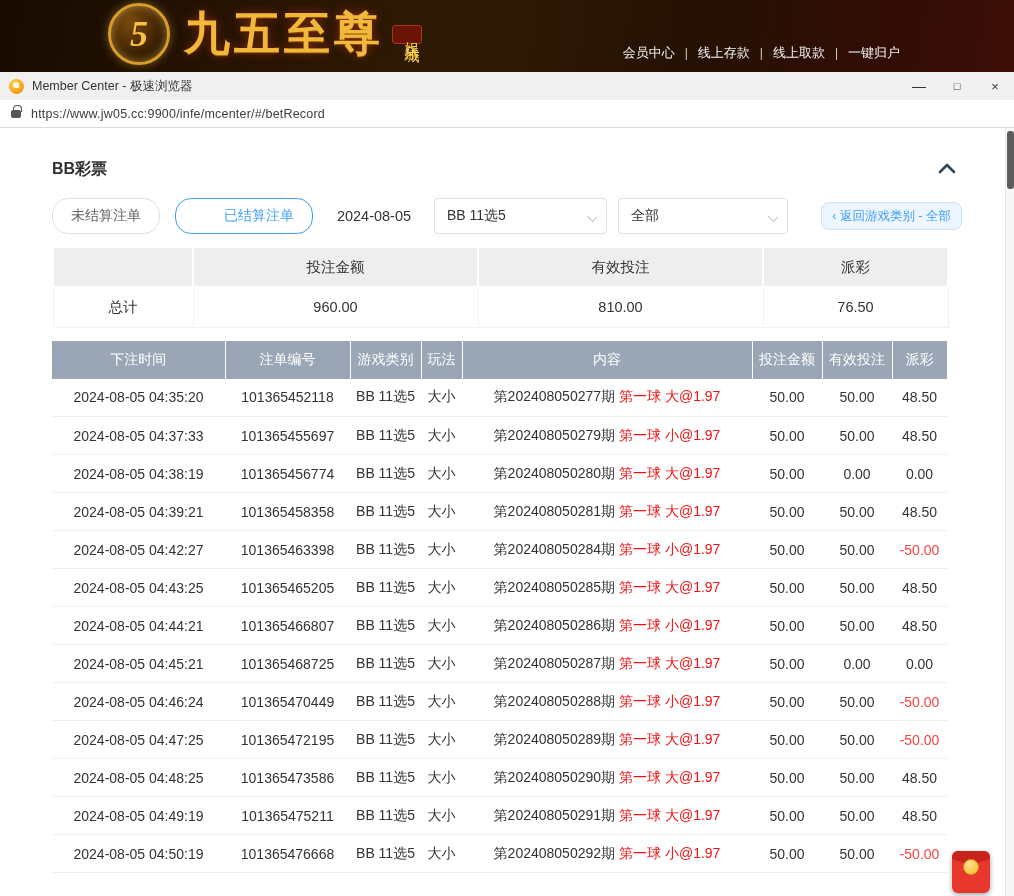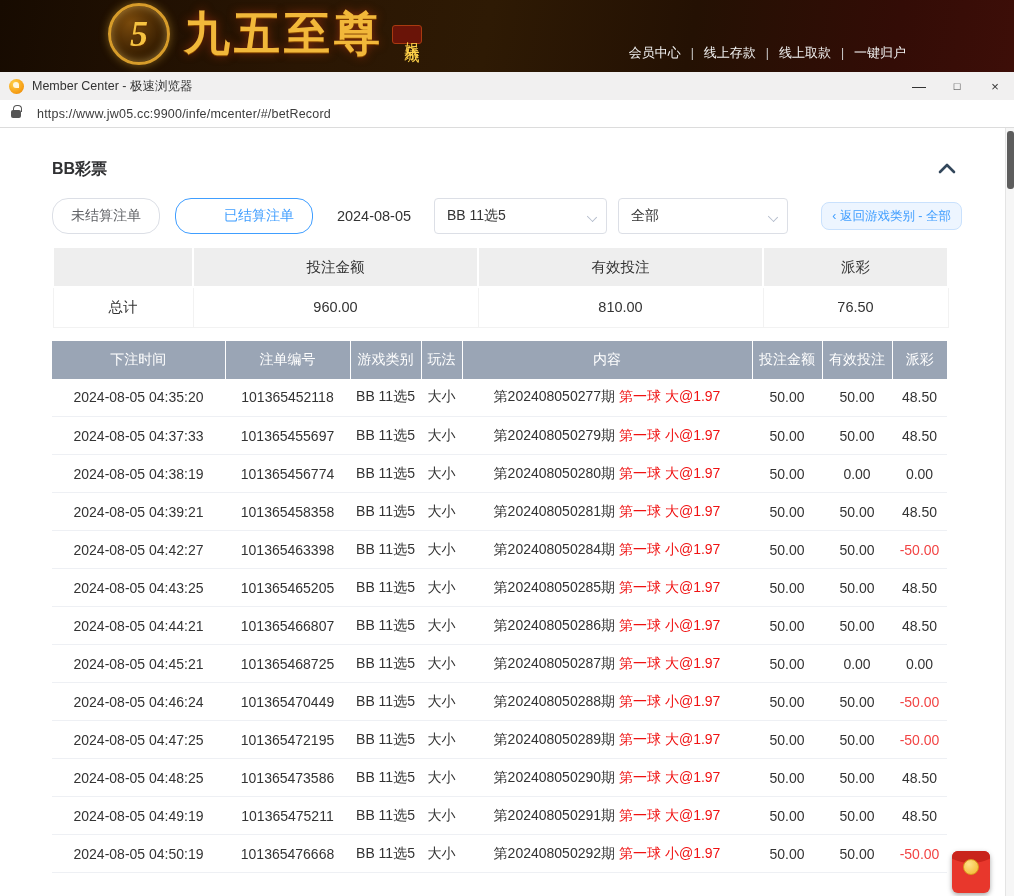--- a/index.html
+++ b/index.html
@@ -16,42 +16,42 @@
     border:3px solid #d79c2a; box-shadow:0 0 10px rgba(240,180,50,.45), inset 0 0 8px rgba(255,210,110,.5);
     display:flex; align-items:center; justify-content:center; }
   .logo-emblem span { font-family:"Liberation Serif", serif; font-size:36px; font-weight:bold; font-style:italic;
     color:#f6c341; text-shadow:1px 1px 1px #5a2c00; }
   .logo-text { margin-left:14px; font-size:46px; font-weight:bold; letter-spacing:4px;
     color:#f2b83a; text-shadow:0 1px 0 #8a4a00, 0 0 10px rgba(200,60,20,.6);
     font-family:"Liberation Serif", serif; }
   .logo-badge { margin-left:8px; width:30px; padding:4px 0; text-align:center;
     background:#6a1408; border:1px solid #a83a10; border-radius:3px;
     color:#ffd24a; font-size:15px; line-height:18px; writing-mode:vertical-rl; letter-spacing:3px; }
-  .top-nav { position:absolute; right:108px; bottom:10px; display:flex; align-items:center; }
+  .top-nav { position:absolute; right:114px; bottom:10px; display:flex; align-items:center; }
   .top-nav a { color:#f2f2f2; font-size:13px; text-decoration:none; cursor:pointer; }
   .top-nav .sep { color:#cfcfcf; font-size:12px; margin:0 10px; }
 
   
   .titlebar { position:relative; height:28px; background:#f1f0f0; display:flex; align-items:center; }
   .favicon { width:15px; height:15px; border-radius:50%; margin-left:9px;
     background:radial-gradient(circle at 35% 30%, #ffd24a, #f59a12 70%, #d97c06); position:relative; }
   .favicon::after { content:""; position:absolute; left:4px; top:3px; width:6px; height:6px;
     border-radius:50% 50% 0 50%; background:#fff7e0; }
   .tab-title { margin-left:8px; font-size:12.5px; color:#333; }
   .win-controls { position:absolute; right:0; top:0; height:28px; display:flex; }
   .win-btn { width:38px; height:28px; display:flex; align-items:center; justify-content:center;
     font-size:13px; color:#333; cursor:pointer; }
   .win-btn.min { font-size:14px; }
   .win-btn.max { font-size:11px; }
   .urlbar { position:relative; height:28px; background:#ffffff; border-bottom:1px solid #dcdcdc;
     display:flex; align-items:center; }
   .lock-icon { width:10px; height:8px; background:#555; border-radius:2px; margin-left:11px; position:relative; }
   .lock-icon::before { content:""; position:absolute; left:1.5px; top:-5px; width:7px; height:6px;
     border:1.6px solid #555; border-bottom:none; border-radius:4px 4px 0 0; }
-  .url-text { margin-left:16px; font-size:12.5px; color:#3c3c3c; letter-spacing:.2px; }
+  .url-text { margin-left:10px; font-size:12.5px; color:#3c3c3c; letter-spacing:.2px; }
 
   
   .page { padding:26px 52px 0 52px; }
   .panel-head { display:flex; align-items:center; justify-content:space-between; margin-top:4px; }
   .panel-title { font-size:16px; font-weight:bold; color:#303133; }
   .collapse-btn { cursor:pointer; padding:2px 6px; }
 
   .filters { display:flex; align-items:center; margin-top:18px; }
   .btn { height:36px; padding:0 18px; border-radius:16px; background:#fff; font-size:14px; cursor:pointer;
     display:flex; align-items:center; }

